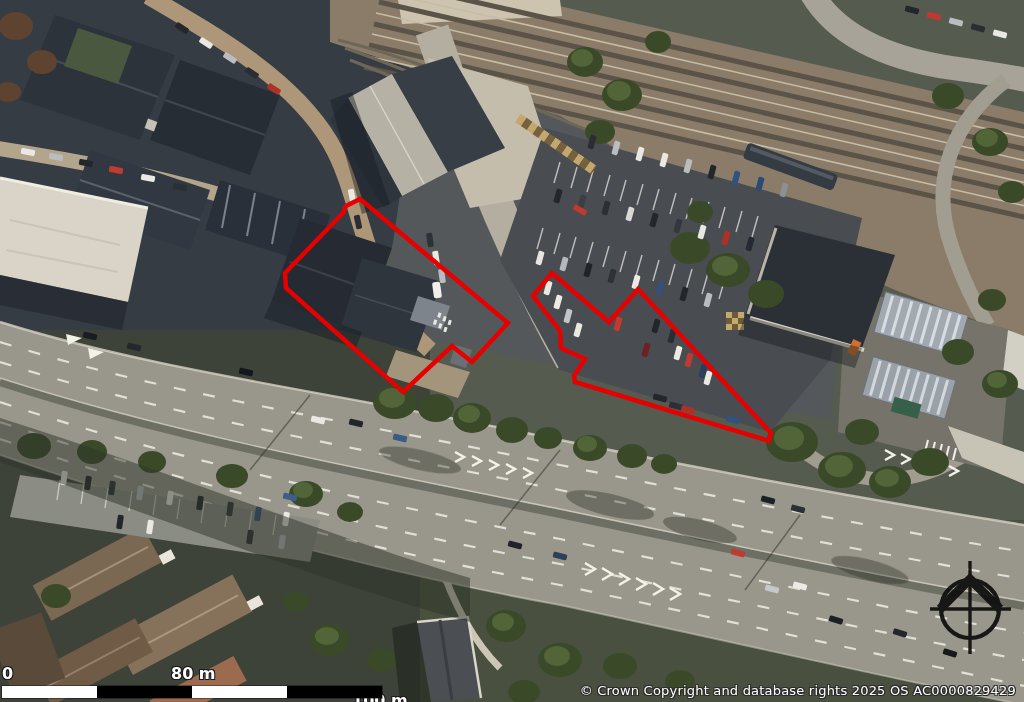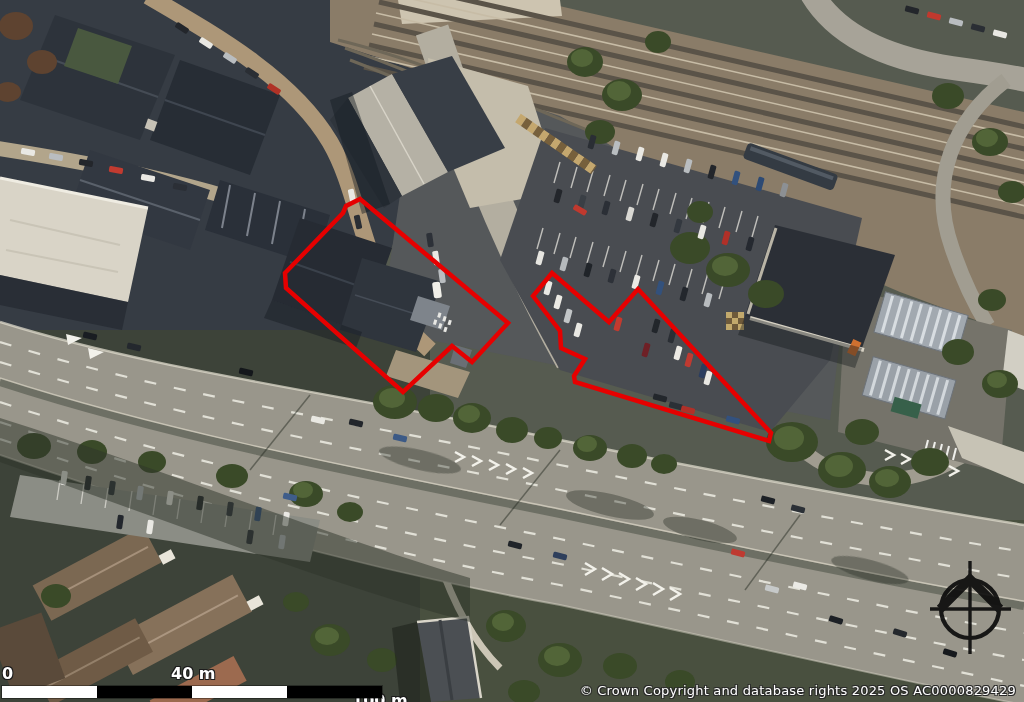--- a/index.html
+++ b/index.html
@@ -475,21 +475,21 @@
   </g>
 
   <g fill="none" stroke-width="4.5" stroke-linejoin="miter">
     <polygon points="360,199 346,206 343,213 285,273 286,288 403,392 452,346 472,362 508,323" stroke="#e60000"></polygon>
     <polygon points="533,296 560,331 561,348 585,359 574,376 575,382 769,441 771,433 638,289 609,322 552,273" stroke="#e60000"></polygon>
   </g>
 </svg>
 
 <div>
   <span class="scale-label" style="left:2px;top:666px;">0</span>
-  <span class="scale-label" style="left:171px;top:666px;">40 m</span>
+  <span class="scale-label" style="left:171px;top:666px;">80 m</span>
   <span class="scale-label" style="left:352px;top:666px;margin-top:27px;">100 m</span>
   <div class="scale-bar">
     <div class="seg seg-light"></div>
     <div class="seg seg-dark"></div>
     <div class="seg seg-light"></div>
     <div class="seg seg-dark"></div>
   </div>
 </div>
 
 <svg class="compass" viewBox="0 0 92 104">

